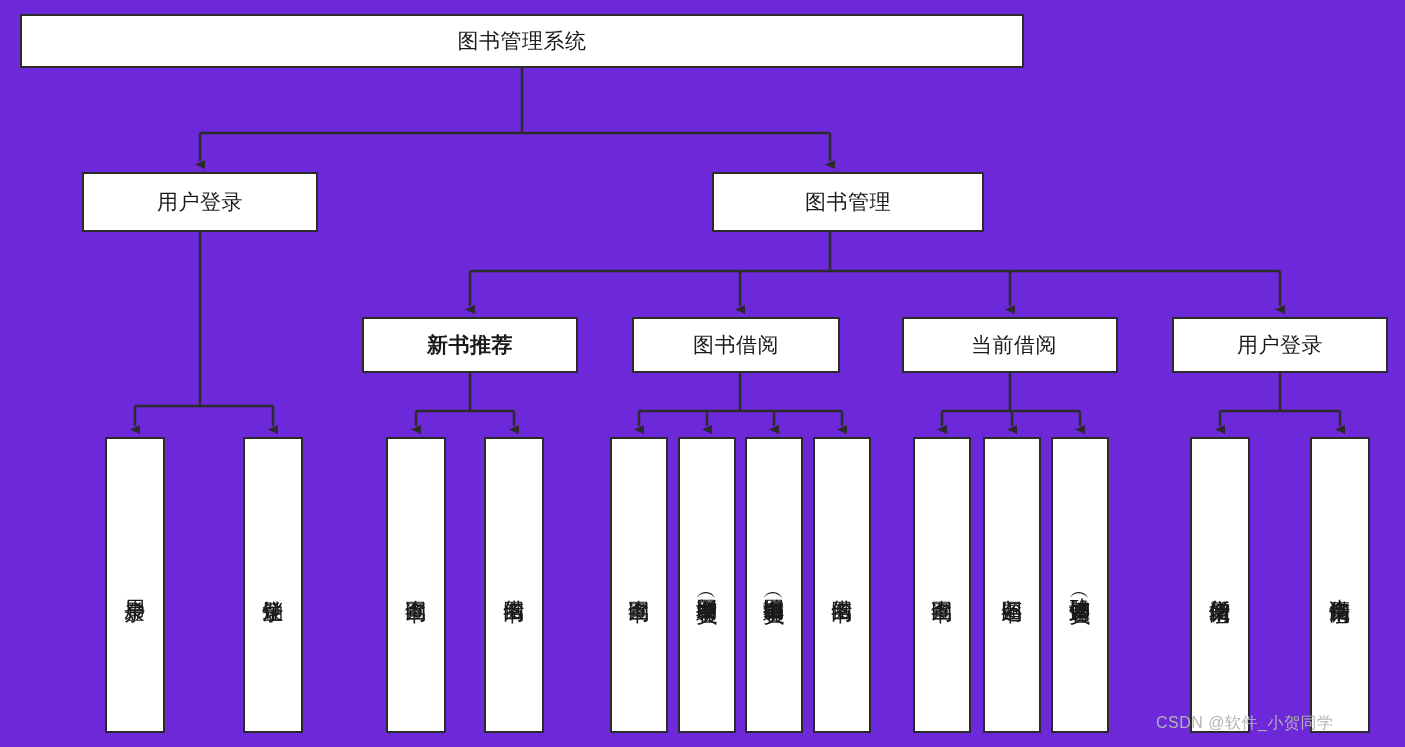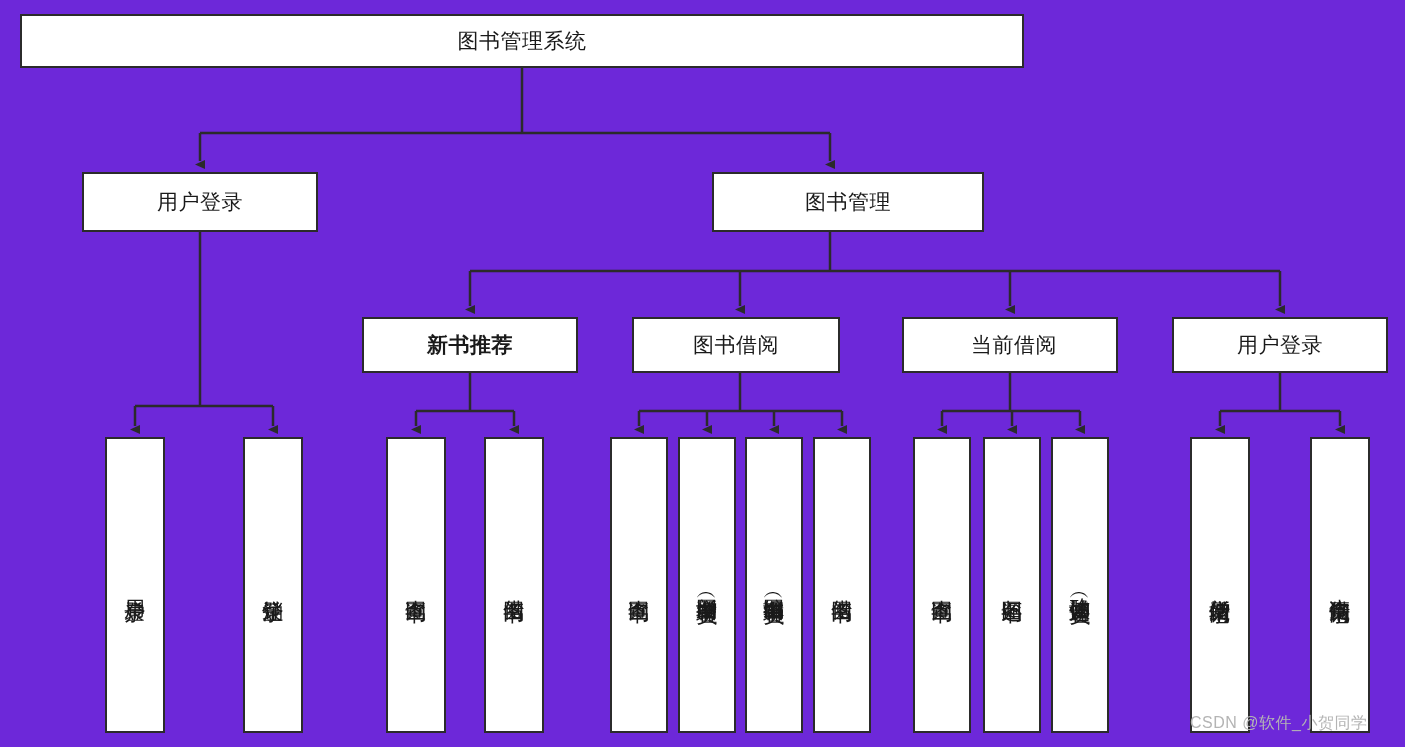--- a/index.html
+++ b/index.html
@@ -166,15 +166,15 @@
         <span class="node-label">确认归还（管理员）</span>
       </div>
       <div class="node vertical" style="left: 1190px; top: 437px; width: 60px; height: 296px;">
         <span class="node-label">新增借阅记录</span>
       </div>
       <div class="node vertical" style="left: 1310px; top: 437px; width: 60px; height: 296px;">
         <span class="node-label">查询借阅记录</span>
       </div>
     </div>
 
-  <div class="watermark" style="left: 1190px; top: 713px;">CSDN @软件_小贺同学</div>
+  <div class="watermark" style="left: 1156px; top: 713px;">CSDN @软件_小贺同学</div>
 
 </div>
 
 </body></html>

